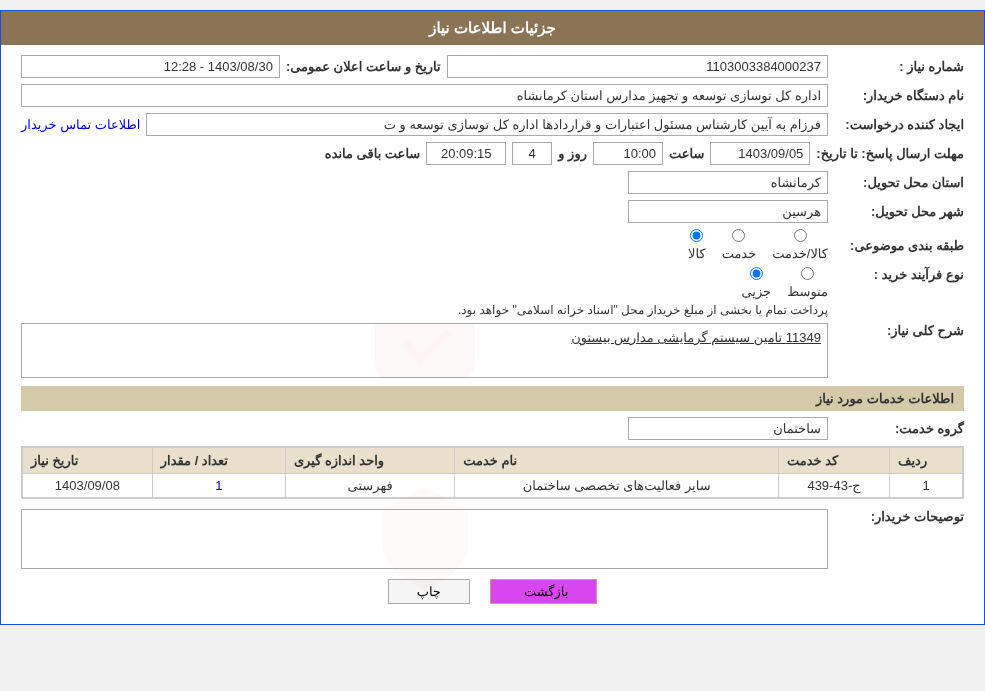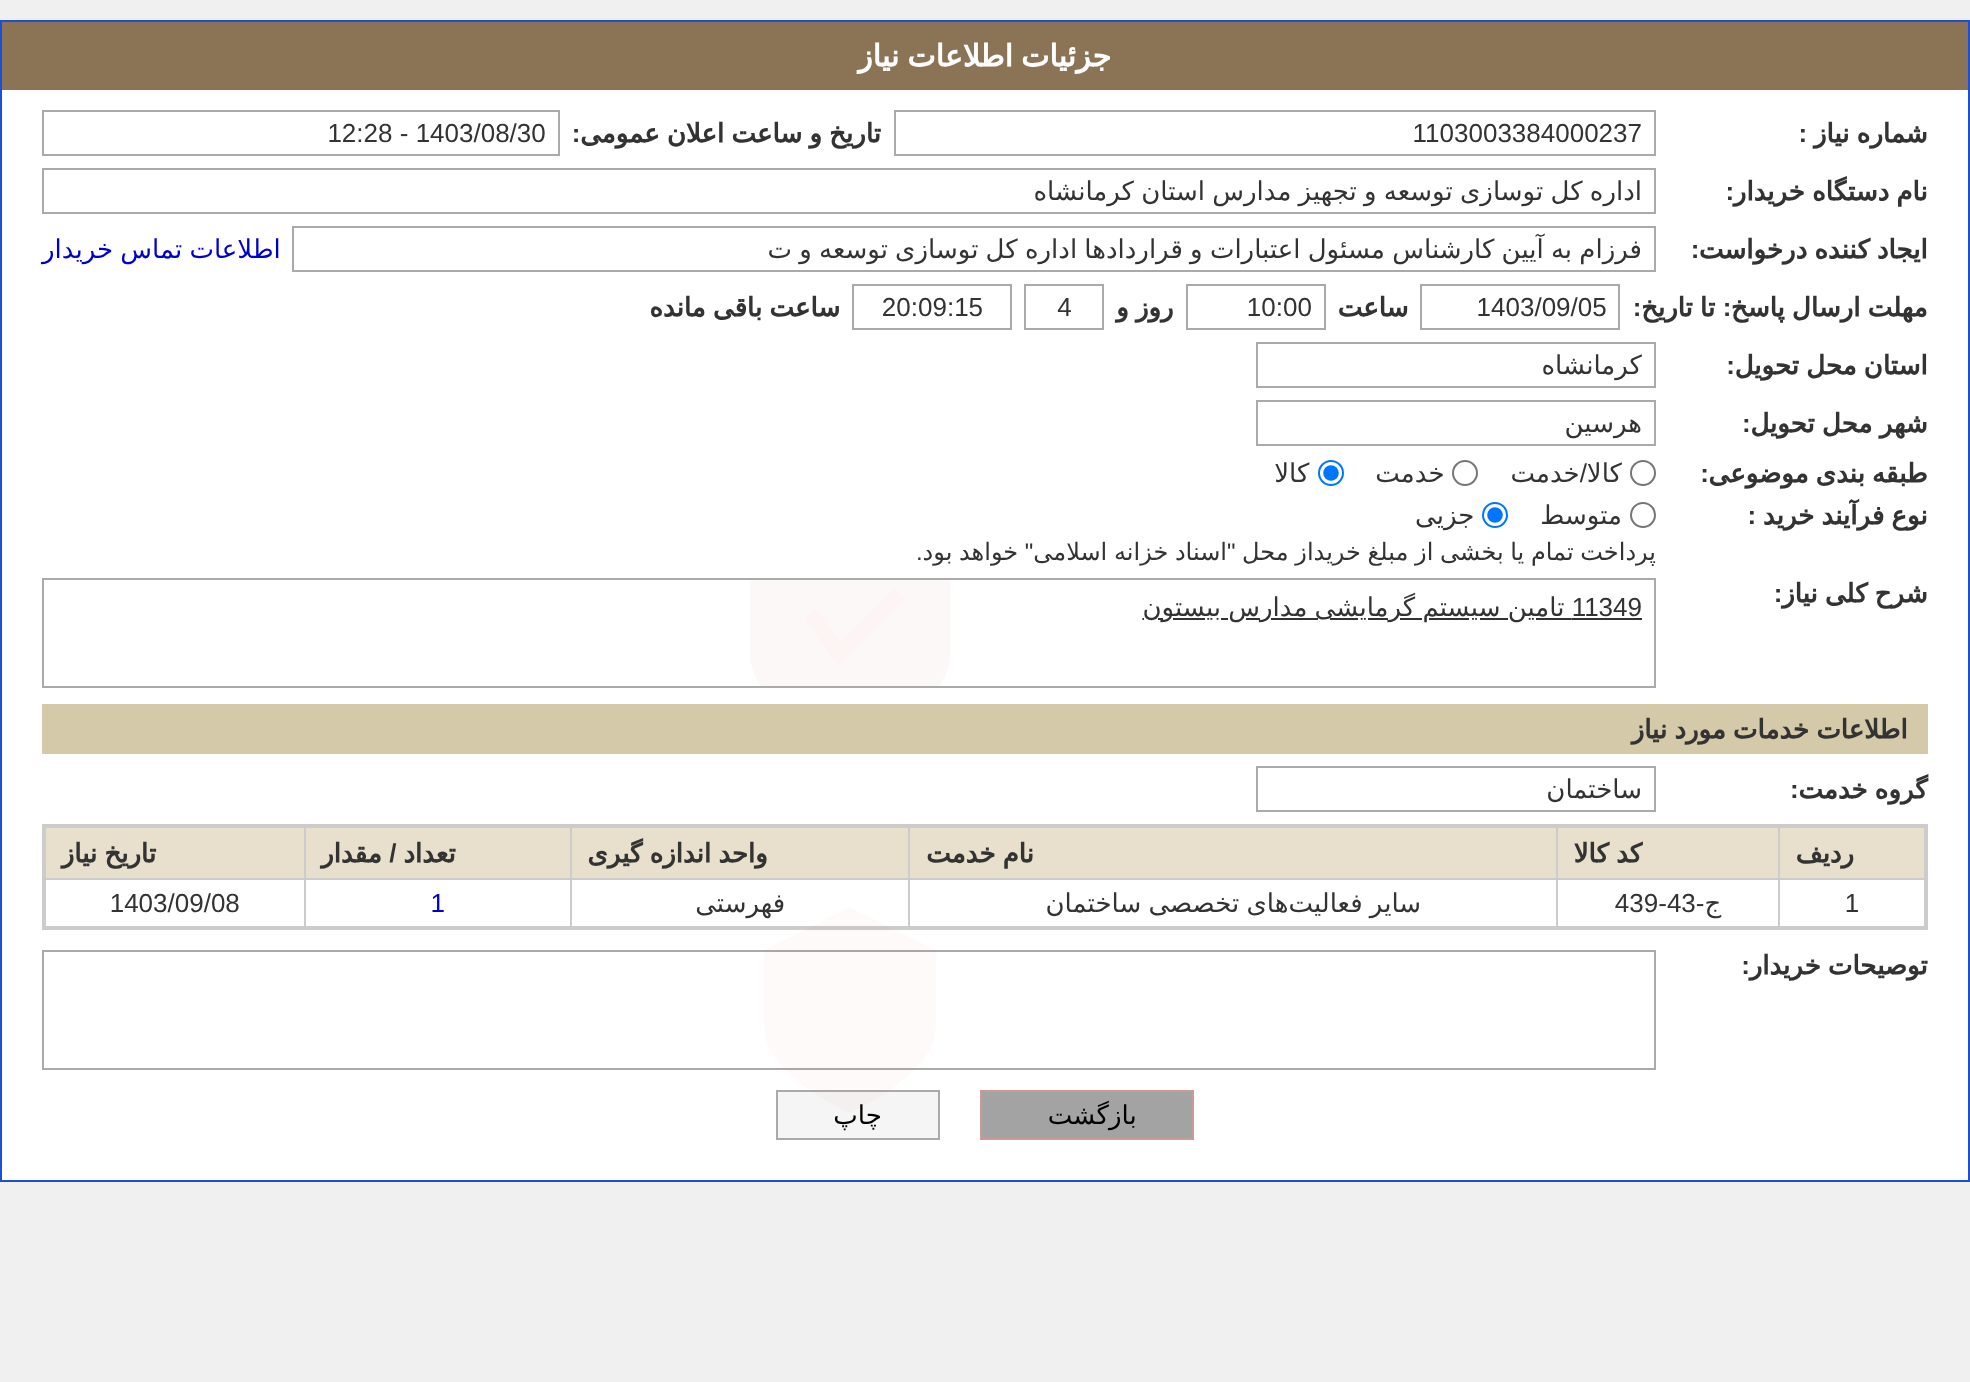--- a/index.html
+++ b/index.html
@@ -68,20 +68,21 @@
     }
     .radio-group {
       display: flex;
       gap: 16px;
       align-items: center;
     }
     .radio-item {
       display: flex;
       align-items: center;
       gap: 4px;
+      flex-direction: column;
     }
     .table-area {
       border: 1px solid #ccc;
       margin: 6px 0;
     }
     table {
       width: 100%;
       border-collapse: collapse;
     }
     table th {
@@ -107,21 +108,21 @@
     }
     .btn {
       padding: 4px 28px;
       border: 1px solid #aaa;
       cursor: pointer;
       font-size: 13px;
       font-family: Tahoma, Arial, sans-serif;
       background: #f5f5f5;
     }
     .btn-back {
-      background: #a3a3a3;
+      background: #d946ef;
       border: 1px solid #cc9999;
       padding-left: 33px;
     }
     .small-label {
       font-weight: bold;
       white-space: nowrap;
     }
     .watermark-container {
       position: relative;
       background: #fff;
@@ -238,21 +239,21 @@
     <div class="row">
       <span class="label">گروه خدمت:</span>
       <div class="field-box" style="max-width:200px;">ساختمان</div>
     </div>
 
     <div class="table-area">
       <table>
         <thead>
           <tr>
             <th>ردیف</th>
-            <th>کد کالا</th>
+            <th>کد خدمت</th>
             <th>نام خدمت</th>
             <th>واحد اندازه گیری</th>
             <th>تعداد / مقدار</th>
             <th>تاریخ نیاز</th>
           </tr>
         </thead>
         <tbody id="services-tbody">
 
         <tr>
       <td>1</td>

